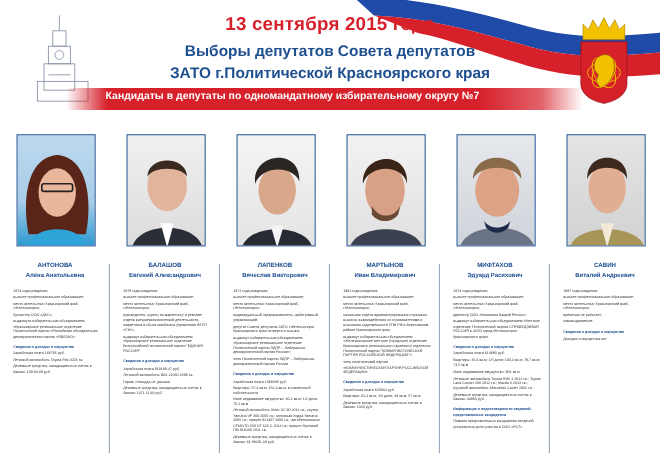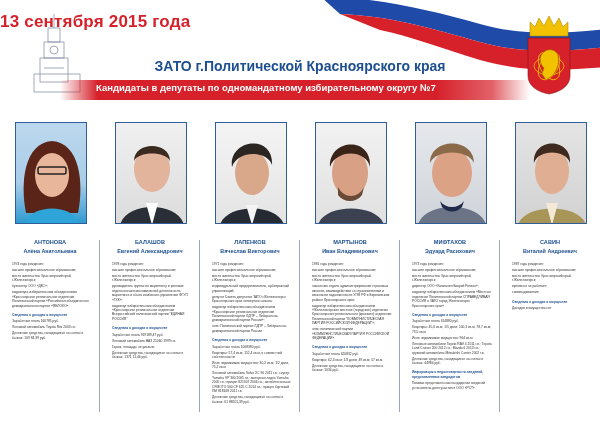--- a/index.html
+++ b/index.html
@@ -2,21 +2,21 @@
 <html><head>
 <meta charset="utf-8">
 <style>
   * { box-sizing: border-box; margin: 0; padding: 0; }
   html, body { width: 600px; height: 429px; overflow: hidden; background: #ffffff; }
   body { font-family: "Liberation Sans", sans-serif; position: relative; }
 
   .header { position: absolute; left: 0; top: 0; width: 600px; height: 106px; overflow: hidden; background: #fff; }
   .flag { position: absolute; left: 320px; top: -6px; width: 300px; height: 80px; }
   .tower { position: absolute; left: 30px; top: 12px; width: 52px; height: 84px; }
-  .date-title { position: absolute; left: 0; width: 600px; top: 12px; text-align: left; color: #d6202a; font-weight: bold; font-size: 17px; letter-spacing: 0.2px; }
+  .date-title { position: absolute; left: 0; width: 600px; top: 12px; text-align: center; color: #d6202a; font-weight: bold; font-size: 17px; letter-spacing: 0.2px; }
   .title-line { position: absolute; left: 0; width: 600px; text-align: center; color: #1e4f8f; font-weight: bold; font-size: 14px; }
   .title-line.l1 { top: 38px; }
   .title-line.l2 { top: 58px; }
   .banner { position: absolute; left: 60px; top: 80px; width: 470px; height: 20px;
     background: linear-gradient(90deg, rgba(214,32,42,0) 0%, #d6202a 8%, #d6202a 80%, rgba(214,32,42,0.7) 92%, rgba(214,32,42,0) 100%); }
   .banner-text { position: absolute; left: 96px; top: 82px; color: #ffffff; font-weight: bold; font-size: 9.5px; white-space: nowrap; }
   .coat { position: absolute; left: 524px; top: 14px; width: 50px; height: 82px; }
 
   .candidates { position: absolute; left: 0; top: 112px; width: 600px; height: 317px; }
   .cand { position: absolute; top: 0; width: 100px; height: 317px; }
@@ -44,20 +44,21 @@
       <rect x="18" y="16" width="12" height="14"></rect>
       <rect x="14" y="30" width="20" height="16"></rect>
       <rect x="10" y="46" width="28" height="24"></rect>
       <rect x="4" y="62" width="46" height="18"></rect>
       <circle cx="24" cy="38" r="4"></circle>
       <line x1="14" y1="56" x2="34" y2="56"></line>
     </g>
   </svg>
 
   <div class="date-title">13 сентября 2015 года</div>
+  <div class="title-line l1">Выборы депутатов Совета депутатов</div>
   <div class="title-line l2">ЗАТО г.Политической Красноярского края</div>
   <div class="banner"></div>
   <div class="banner-text">Кандидаты в депутаты по одномандатному избирательному округу №7</div>
 
   <svg class="coat" viewBox="0 0 50 82">
     <g fill="#f2c200" stroke="#b08a00" stroke-width="0.6">
       <path d="M6,22 L6,8 L11,13 L15,4 L20,12 L25,2 L30,12 L35,4 L39,13 L44,8 L44,22 Z"></path>
     </g>
     <path d="M4,24 L46,24 L46,62 C46,72 36,78 25,80 C14,78 4,72 4,62 Z" fill="#d6202a" stroke="#8c1016" stroke-width="0.6"></path>
     <ellipse cx="25" cy="52" rx="15" ry="9" fill="none" stroke="#f2c200" stroke-width="0.8"></ellipse>

